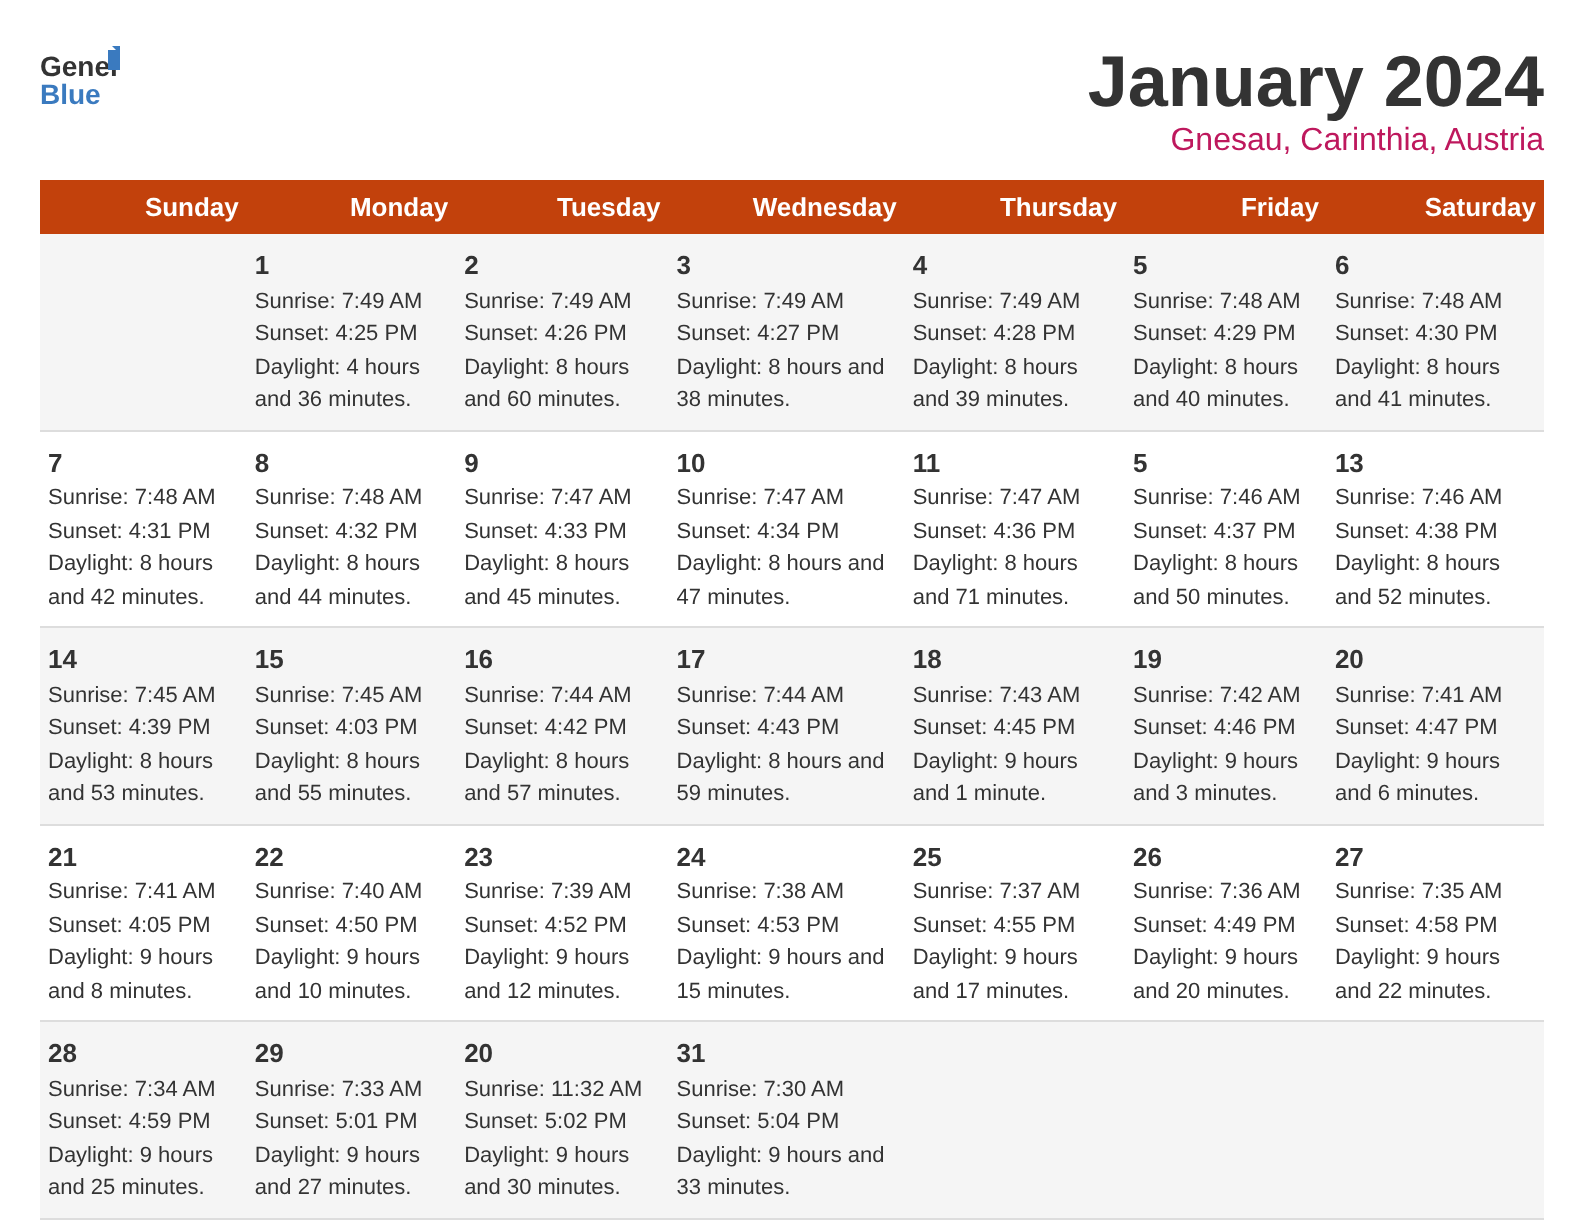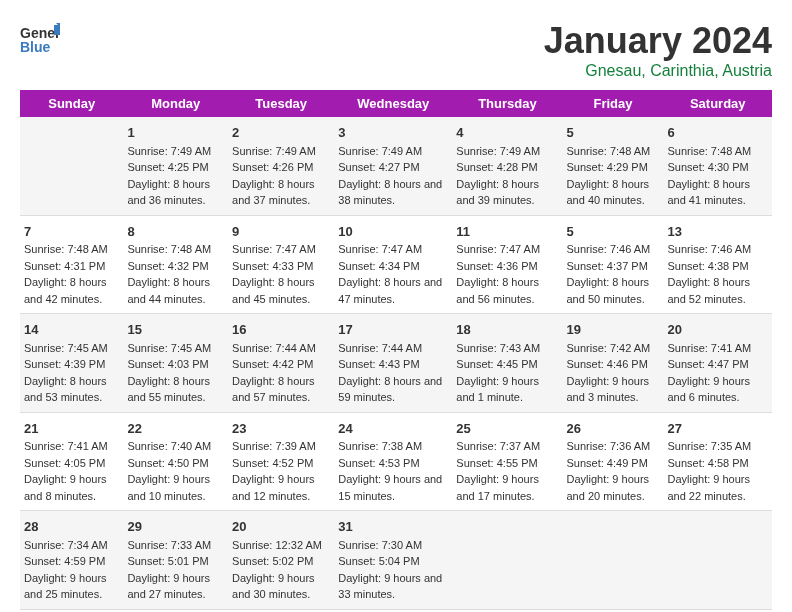--- a/index.html
+++ b/index.html
@@ -25,32 +25,32 @@
       text-align: right;
       margin-left: 40px;
     }
     .main-title {
       font-size: 36px;
       font-weight: bold;
       color: #333;
     }
     .subtitle {
       font-size: 16px;
-      color: #15803d;
+      color: #be185d;
     }
     table {
       width: 100%;
       border-collapse: collapse;
       font-size: 11px;
     }
     thead tr th {
-      background-color: #a21caf;
+      background-color: #c2410c;
       color: #fff;
       padding: 6px 4px;
-      text-align: center;
+      text-align: right;
       font-size: 13px;
       font-weight: bold;
     }
     tbody tr {
       background: #fff;
     }
     tbody tr:nth-child(odd) {
       background: #f5f5f5;
     }
     tbody tr td {
@@ -102,27 +102,27 @@
         <th>Saturday</th>
       </tr>
   </thead>
   <tbody id="calendar-body">
   <tr class="week-row">
         <td></td>
         <td>
           <span class="day-number">1</span>
           <div>Sunrise: 7:49 AM</div>
           <div>Sunset: 4:25 PM</div>
-          <div>Daylight: 8 hours and 36 minutes.</div>
+          <div>Daylight: 4 hours and 36 minutes.</div>
         </td>
         <td>
           <span class="day-number">2</span>
           <div>Sunrise: 7:49 AM</div>
           <div>Sunset: 4:26 PM</div>
-          <div>Daylight: 8 hours and 37 minutes.</div>
+          <div>Daylight: 8 hours and 60 minutes.</div>
         </td>
         <td>
           <span class="day-number">3</span>
           <div>Sunrise: 7:49 AM</div>
           <div>Sunset: 4:27 PM</div>
           <div>Daylight: 8 hours and 38 minutes.</div>
         </td>
         <td>
           <span class="day-number">4</span>
           <div>Sunrise: 7:49 AM</div>
@@ -164,21 +164,21 @@
         <td>
           <span class="day-number">10</span>
           <div>Sunrise: 7:47 AM</div>
           <div>Sunset: 4:34 PM</div>
           <div>Daylight: 8 hours and 47 minutes.</div>
         </td>
         <td>
           <span class="day-number">11</span>
           <div>Sunrise: 7:47 AM</div>
           <div>Sunset: 4:36 PM</div>
-          <div>Daylight: 8 hours and 56 minutes.</div>
+          <div>Daylight: 8 hours and 71 minutes.</div>
         </td>
         <td>
           <span class="day-number">5</span>
           <div>Sunrise: 7:46 AM</div>
           <div>Sunset: 4:37 PM</div>
           <div>Daylight: 8 hours and 50 minutes.</div>
         </td>
         <td>
           <span class="day-number">13</span>
           <div>Sunrise: 7:46 AM</div>
@@ -282,21 +282,21 @@
           <div>Daylight: 9 hours and 25 minutes.</div>
         </td>
         <td>
           <span class="day-number">29</span>
           <div>Sunrise: 7:33 AM</div>
           <div>Sunset: 5:01 PM</div>
           <div>Daylight: 9 hours and 27 minutes.</div>
         </td>
         <td>
           <span class="day-number">20</span>
-          <div>Sunrise: 12:32 AM</div>
+          <div>Sunrise: 11:32 AM</div>
           <div>Sunset: 5:02 PM</div>
           <div>Daylight: 9 hours and 30 minutes.</div>
         </td>
         <td>
           <span class="day-number">31</span>
           <div>Sunrise: 7:30 AM</div>
           <div>Sunset: 5:04 PM</div>
           <div>Daylight: 9 hours and 33 minutes.</div>
         </td>
         <td></td>

